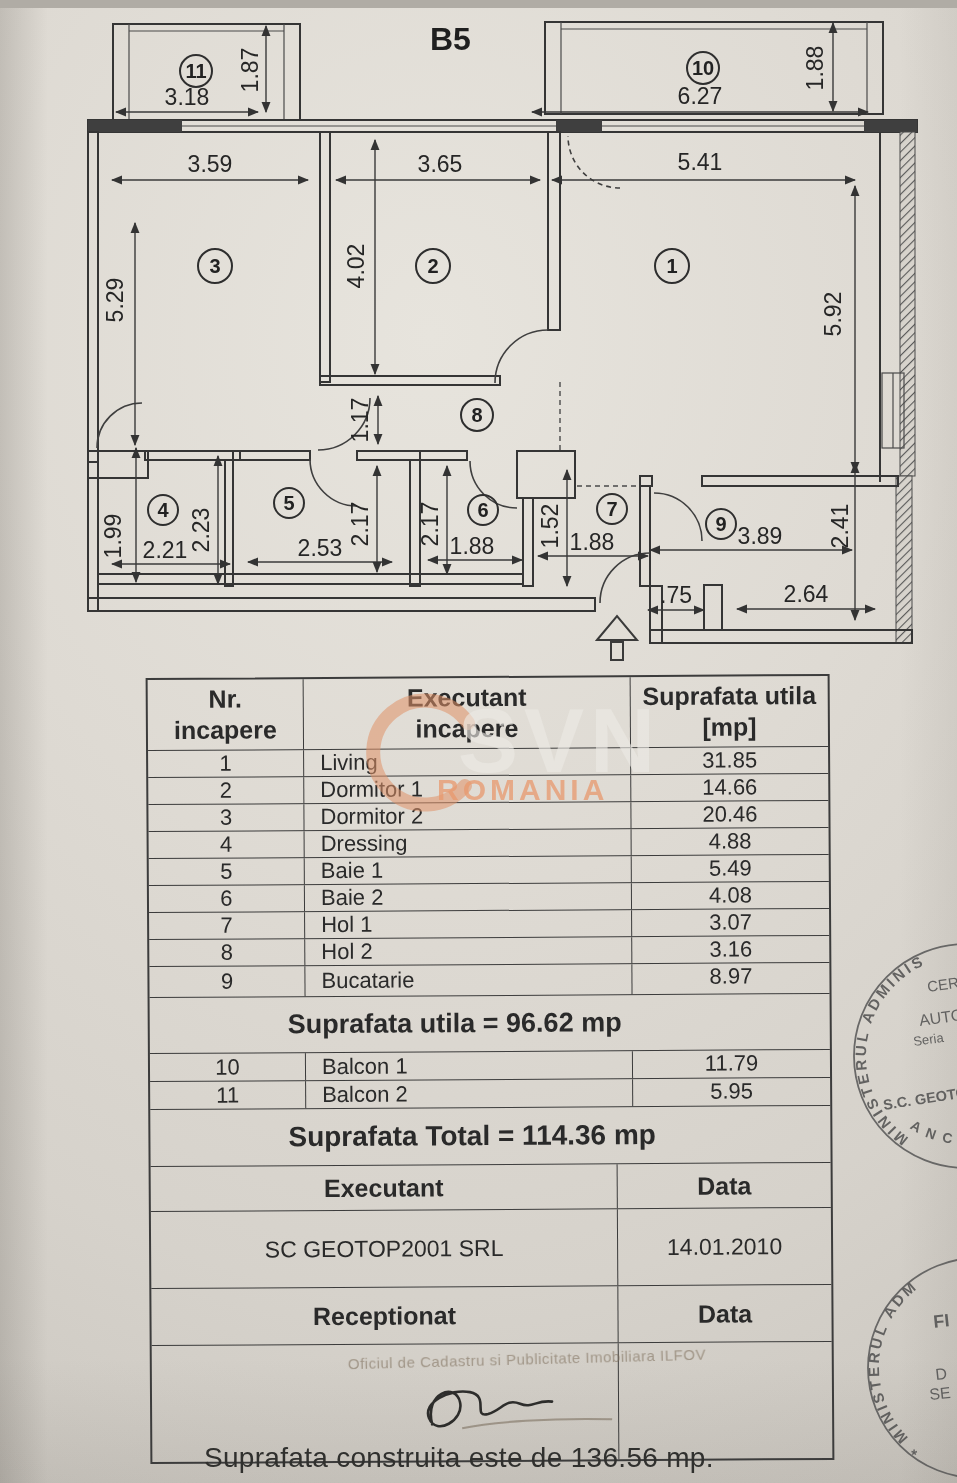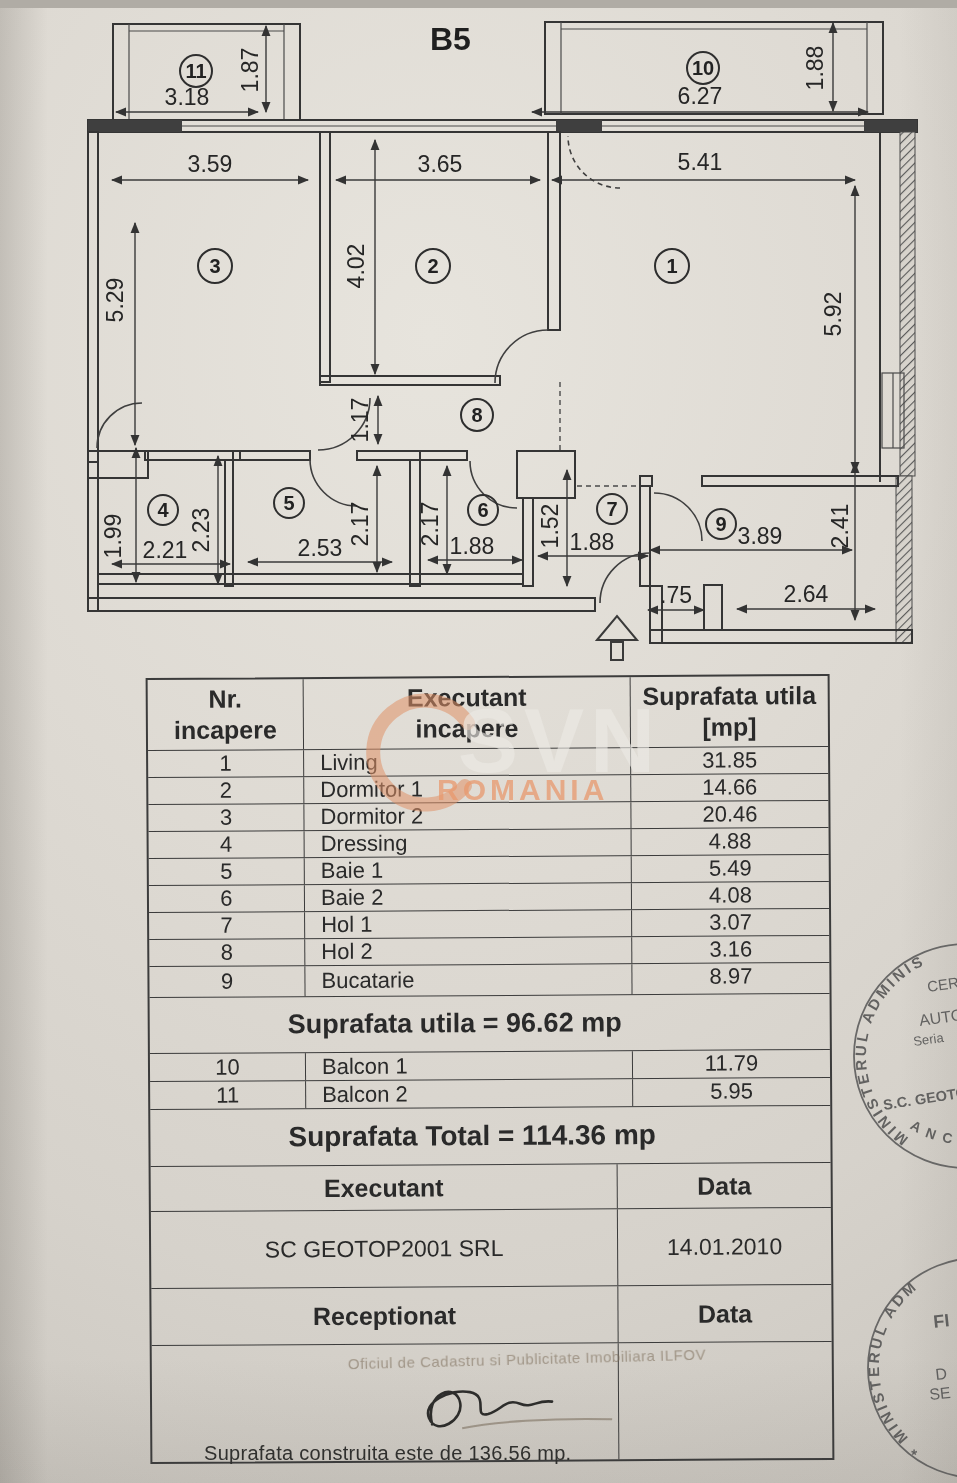--- a/index.html
+++ b/index.html
@@ -39,21 +39,21 @@
   .bhdr .cR{flex:1;display:flex;align-items:center;justify-content:center;border-left:1.6px solid #3c3c3c;}
   .cL{width:466px;flex:none;display:flex;align-items:center;justify-content:center;}
   .cR{flex:1;display:flex;align-items:center;justify-content:center;border-left:1.6px solid #3c3c3c;}
   .vrow{height:76px;font-size:23px;}
   .sigrow{height:116px;position:relative;}
   .bleed{
     position:absolute;left:196px;top:6px;width:420px;font-size:15px;letter-spacing:.5px;
     color:rgba(118,102,82,.55);filter:blur(.5px);transform:rotate(-1.2deg);white-space:nowrap;
   }
   .footer{
-    position:absolute;left:204px;top:1434px;font-size:20px;color:#30302e;letter-spacing:.3px;
+    position:absolute;left:204px;top:1434px;font-size:28px;color:#30302e;letter-spacing:.3px;
   }
   .overlay{position:absolute;left:0;top:0;pointer-events:none;}
 </style>
 </head>
 <body>
 
 <div class="page">
 
   <svg class="plan" width="957" height="662" viewBox="0 0 957 662" style="position:absolute;left:0;top:0;">
     <defs>

